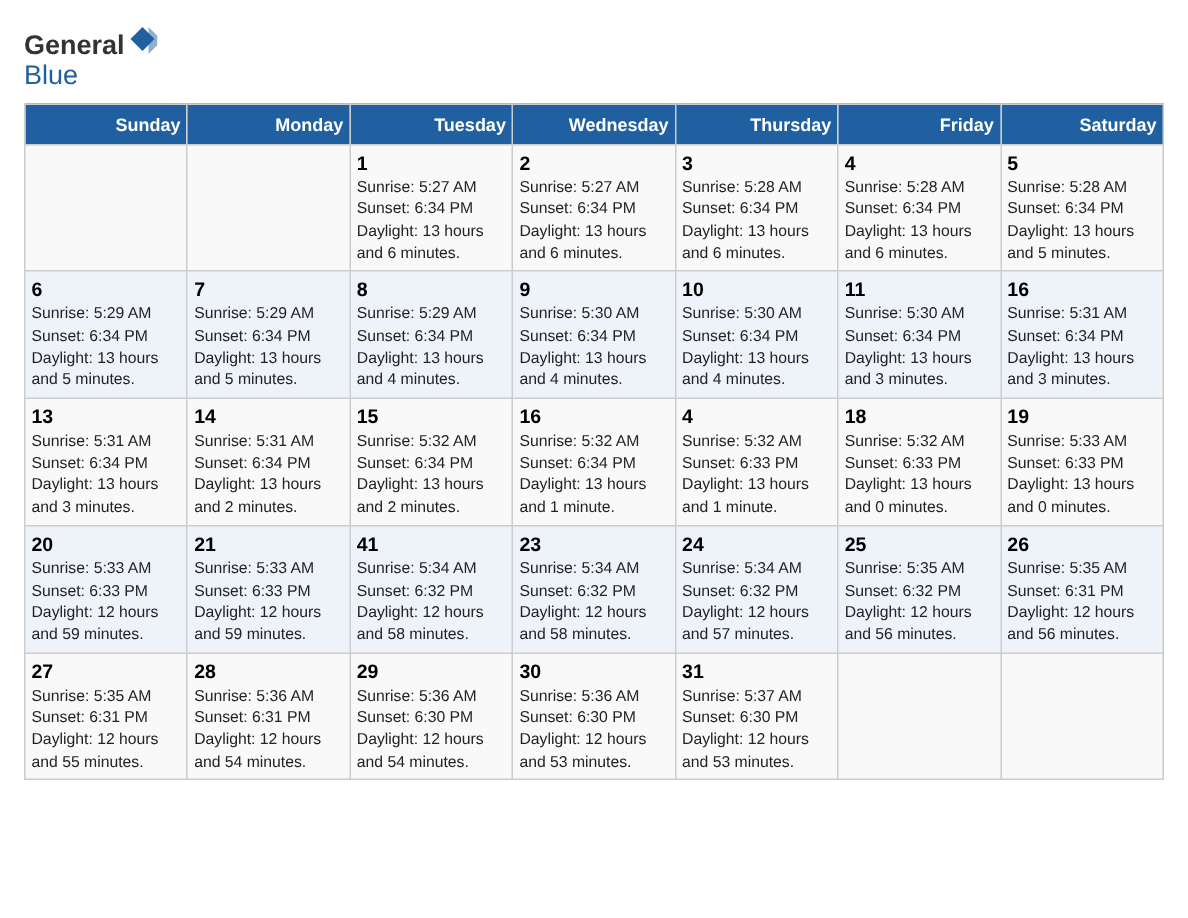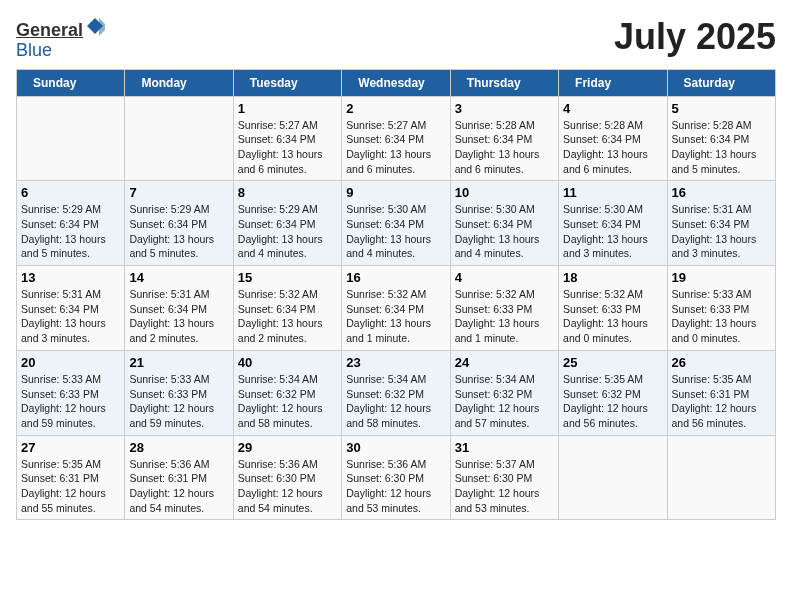--- a/index.html
+++ b/index.html
@@ -18,21 +18,21 @@
     }
     .logo {
       display: flex;
       align-items: center;
     }
     .logo-text {
       font-size: 18px;
       font-weight: bold;
       line-height: 1.1;
     }
-    .logo-general { color: #333; text-decoration: underline; }
+    .logo-general { color: #333; }
     .logo-icon {
       width: 20px;
       height: 20px;
       margin-left: 2px;
     }
     .title-block { text-align: right; }
     .month-title {
       font-size: 36px;
       font-weight: bold;
       color: #222;
@@ -42,22 +42,22 @@
       color: #333;
     }
     table {
       width: 100%;
       border-collapse: collapse;
       font-size: 11px;
     }
     thead tr th {
       background-color: #2060a0;
       color: #fff;
-      padding: 6px 16px;
-      text-align: left;
+      padding: 6px 4px;
+      text-align: right;
       font-size: 12px;
       font-weight: bold;
       border: 1px solid #ccc;
     }
     tbody tr td {
       vertical-align: top;
       border: 1px solid #ccc;
       padding: 4px;
       min-height: 70px;
       width: 108px;
@@ -92,21 +92,20 @@
             <polygon points="10,2 18,10 10,18 2,10" fill="#2060a0"></polygon>
             <polygon points="14,2 20,8 20,14 14,20" fill="#2060a0" opacity="0.5"></polygon>
           </svg>
       </div>
       <div class="logo-text" style="color:#2060a0;font-size:18px;font-weight:normal;">
         <span>Blue</span>
       </div>
     </div>
   </div>
   <div class="title-block">
-    <div class="month-title">July 2025</div>
   </div>
 </div>
 
 <table>
   <thead>
     <tr>
     <th>Sunday</th>
         <th>Monday</th>
         <th>Tuesday</th>
         <th>Wednesday</th>
@@ -245,21 +244,21 @@
 Sunset: 6:33 PM
 Daylight: 12 hours and 59 minutes.</div>
         </td>
         <td>
           <span class="day-num">21</span>
           <div class="day-info" style="white-space: pre-line;">Sunrise: 5:33 AM
 Sunset: 6:33 PM
 Daylight: 12 hours and 59 minutes.</div>
         </td>
         <td>
-          <span class="day-num">40</span>
+          <span class="day-num">41</span>
           <div class="day-info" style="white-space: pre-line;">Sunrise: 5:34 AM
 Sunset: 6:32 PM
 Daylight: 12 hours and 58 minutes.</div>
         </td>
         <td>
           <span class="day-num">23</span>
           <div class="day-info" style="white-space: pre-line;">Sunrise: 5:34 AM
 Sunset: 6:32 PM
 Daylight: 12 hours and 58 minutes.</div>
         </td>

